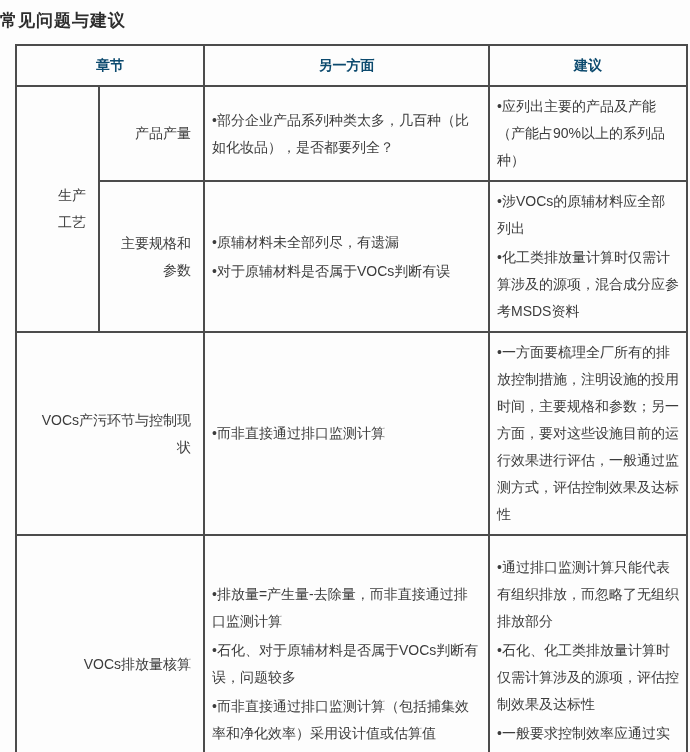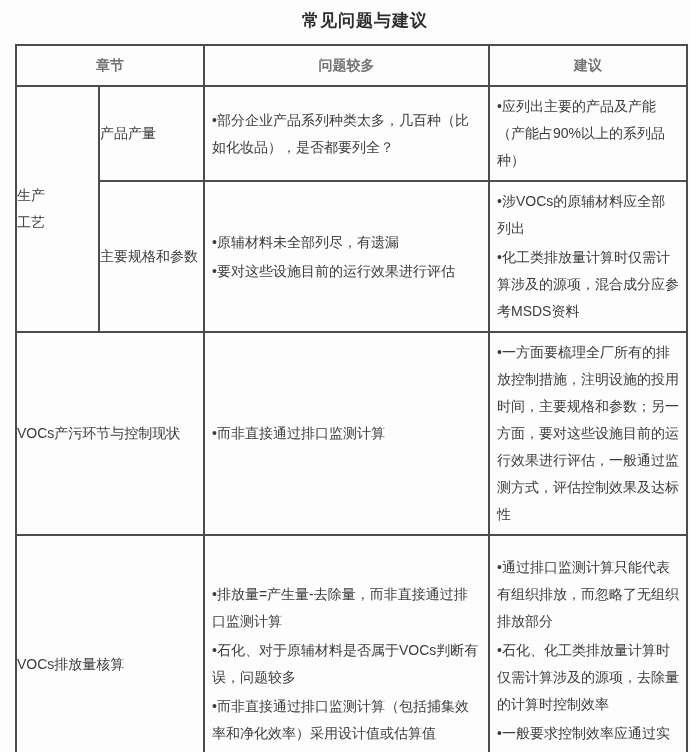--- a/index.html
+++ b/index.html
@@ -8,55 +8,54 @@
   }
   body {
     width: 690px;
     height: 752px;
     background: #fdfdfd;
     overflow: hidden;
     position: relative;
     font-family: "Liberation Sans", "DejaVu Sans", sans-serif;
   }
   .page-title {
-    text-align: center;
+    text-align: left;
     font-size: 17px;
     font-weight: bold;
     color: #2d2d2d;
     letter-spacing: 1px;
     padding-top: 9px;
-    margin-left: 40px;
   }
   table.main-table {
     position: absolute;
     top: 44px;
     left: 15px;
     width: 671px;
     border-collapse: collapse;
     table-layout: fixed;
   }
   .main-table th,
   .main-table td {
     border: 2px solid #4c4c4c;
     color: #3c3c3c;
     font-size: 14px;
     vertical-align: middle;
     overflow: hidden;
   }
   .main-table th {
     font-weight: bold;
-    color: #737373;
+    color: #0c4a6e;
     text-align: center;
     font-size: 14px;
   }
   td.chapter {
-    text-align: left;
+    text-align: right;
     white-space: pre-line;
     line-height: 27px;
-    padding: 2px 0;
+    padding: 2px 12px;
   }
   td.content {
     text-align: left;
     line-height: 27px;
     padding: 4px 7px;
   }
   .bullet {
     margin: 2px 0;
   }
   tr.header-row   { height: 41px; }
@@ -74,41 +73,41 @@
   <colgroup>
     <col style="width:83px">
     <col style="width:105px">
     <col style="width:285px">
     <col style="width:198px">
   </colgroup>
 
   <tbody>
       <tr class="header-row">
     <th colspan="2">章节</th>
-    <th>问题较多</th>
+    <th>另一方面</th>
     <th>建议</th>
   </tr>
 
   <tr class="row-1">
     <td class="chapter" rowspan="2">生产
 工艺</td>
     <td class="chapter">产品产量</td>
     <td class="content">
       <div class="bullet">•部分企业产品系列种类太多，几百种（比如化妆品），是否都要列全？</div>
     </td>
     <td class="content">
       <div class="bullet">•应列出主要的产品及产能（产能占90%以上的系列品种）</div>
     </td>
   </tr>
 
   <tr class="row-2">
     <td class="chapter">主要规格和参数</td>
     <td class="content">
       <div class="bullet">•原辅材料未全部列尽，有遗漏</div>
-      <div class="bullet">•要对这些设施目前的运行效果进行评估</div>
+      <div class="bullet">•对于原辅材料是否属于VOCs判断有误</div>
     </td>
     <td class="content">
       <div class="bullet">•涉VOCs的原辅材料应全部列出</div>
       <div class="bullet">•化工类排放量计算时仅需计算涉及的源项，混合成分应参考MSDS资料</div>
     </td>
   </tr>
 
   <tr class="row-3">
     <td class="chapter" colspan="2">VOCs产污环节与控制现状</td>
     <td class="content">
@@ -121,19 +120,19 @@
 
   <tr class="row-4">
     <td class="chapter" colspan="2">VOCs排放量核算</td>
     <td class="content">
       <div class="bullet">•排放量=产生量-去除量，而非直接通过排口监测计算</div>
       <div class="bullet">•石化、对于原辅材料是否属于VOCs判断有误，问题较多</div>
       <div class="bullet">•而非直接通过排口监测计算（包括捕集效率和净化效率）采用设计值或估算值</div>
     </td>
     <td class="content">
       <div class="bullet">•通过排口监测计算只能代表有组织排放，而忽略了无组织排放部分</div>
-      <div class="bullet">•石化、化工类排放量计算时仅需计算涉及的源项，去除量的计算时控制效率</div>
+      <div class="bullet">•石化、化工类排放量计算时仅需计算涉及的源项，评估控制效果及达标性</div>
       <div class="bullet">•一般要求控制效率应通过实际监测获得</div>
     </td>
   </tr>
 
 </tbody>
   </table>
 
 </body></html>

